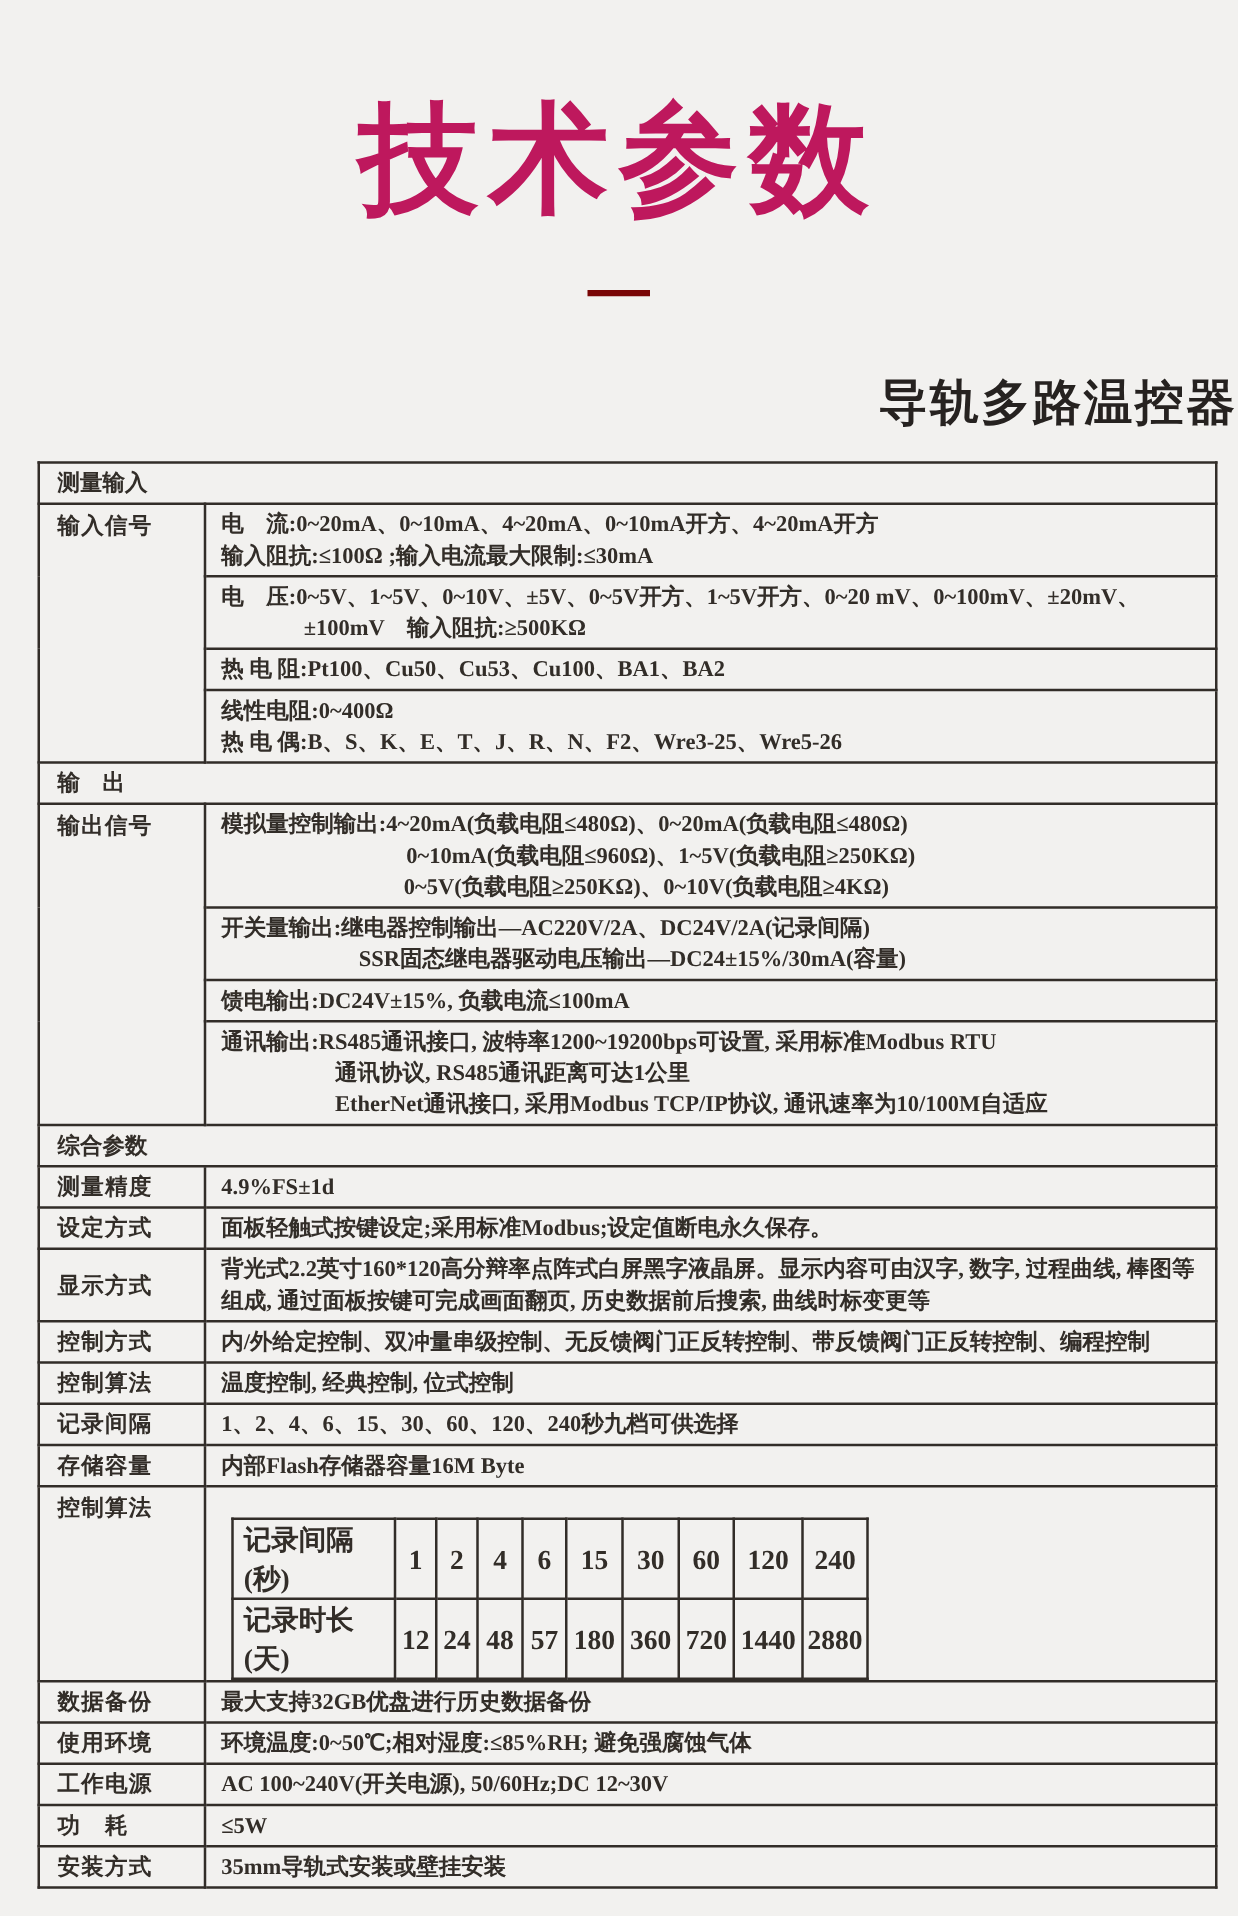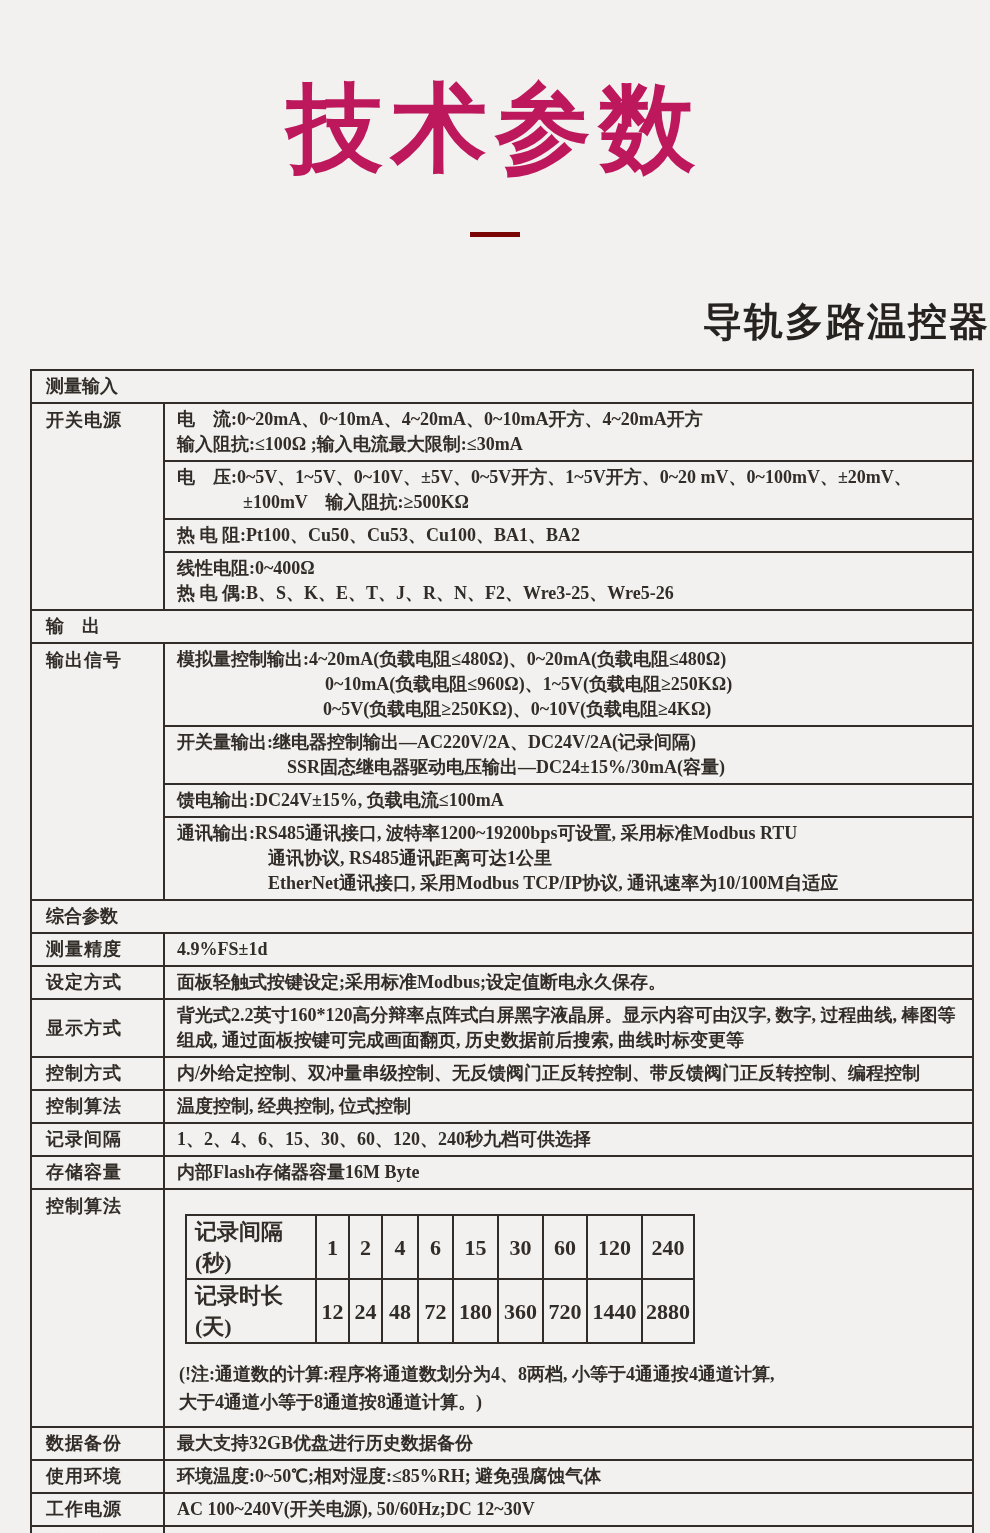--- a/index.html
+++ b/index.html
@@ -113,21 +113,21 @@
       <col style="width:133px">
       <col>
     </colgroup>
 
   <tbody>
       <tr>
     <td class="sect" colspan="2">测量输入</td>
   </tr>
 
   <tr>
-    <td class="lbl top" rowspan="4">开关电源</td>
+    <td class="lbl top" rowspan="4">输入信号</td>
     <td class="val">
       <div class="ln">电　流:0~20mA、0~10mA、4~20mA、0~10mA开方、4~20mA开方</div>
       <div class="ln">输入阻抗:≤100Ω ;输入电流最大限制:≤30mA</div>
     </td>
   </tr>
   <tr>
     <td class="val">
       <div class="ln">电　压:0~5V、1~5V、0~10V、±5V、0~5V开方、1~5V开方、0~20 mV、0~100mV、±20mV、</div>
       <div class="ln ind66">±100mV　输入阻抗:≥500KΩ</div>
     </td>
@@ -231,33 +231,29 @@
           <td>30</td>
           <td>60</td>
           <td>120</td>
           <td>240</td>
         </tr>
         <tr>
           <td class="m-lbl">记录时长(天)</td>
           <td>12</td>
           <td>24</td>
           <td>48</td>
-          <td>72</td>
+          <td>57</td>
           <td>180</td>
           <td>360</td>
           <td>720</td>
           <td>1440</td>
           <td>2880</td>
         </tr>
       </tbody>
           </table>
-      <div class="storage-note">
-        <div>(!注:通道数的计算:程序将通道数划分为4、8两档, 小等于4通通按4通道计算,</div>
-        <div>大于4通道小等于8通道按8通道计算。)</div>
-      </div>
     </td>
   </tr>
 
   <tr>
     <td class="lbl">数据备份</td>
     <td class="val">最大支持32GB优盘进行历史数据备份</td>
   </tr>
   <tr>
     <td class="lbl">使用环境</td>
     <td class="val">环境温度:0~50℃;相对湿度:≤85%RH; 避免强腐蚀气体</td>

